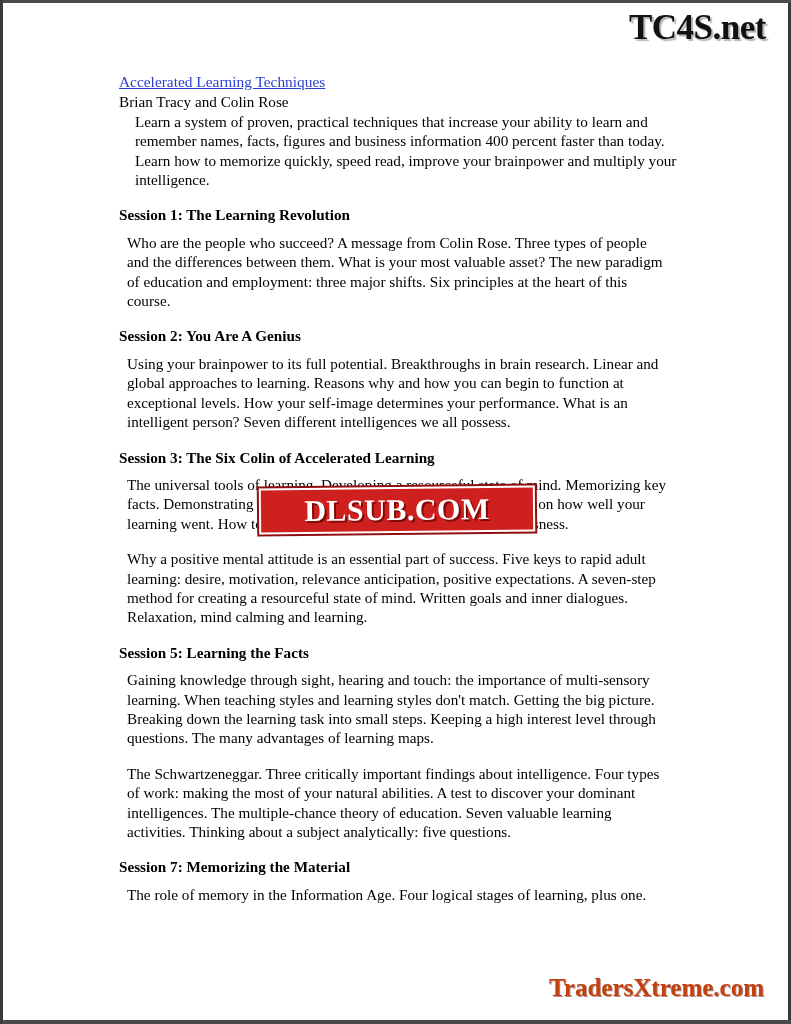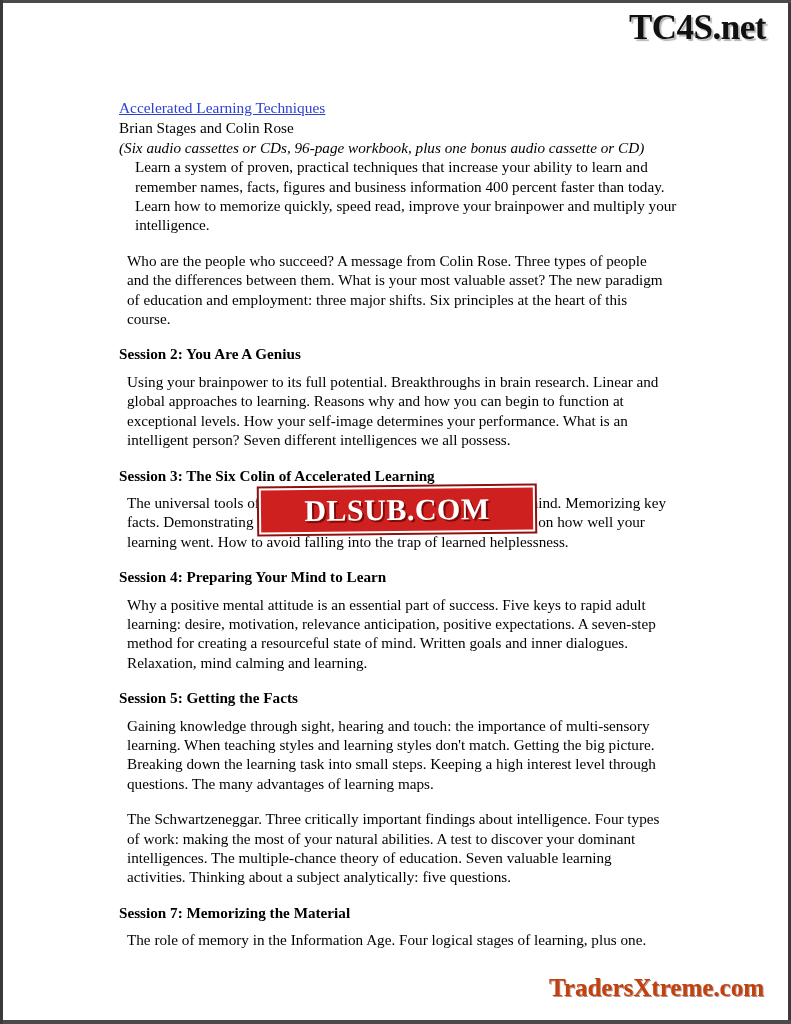--- a/index.html
+++ b/index.html
@@ -60,21 +60,21 @@
     font-weight: bold;
     font-size: 25px;
     color: #c2410c;
     text-shadow: 1px 1px 0 rgba(90,0,0,0.45);
   }
 
   
   .content {
     position: absolute;
     left: 116px;
-    top: 98px;
+    top: 72px;
     width: 558px;
     font-size: 15.2px;
     line-height: 19.4px;
   }
 
   .doc-title {
     color: #2b3fd0;
     text-decoration: underline;
     font-size: 15.4px;
     margin: 0 0 1px 0;
@@ -123,45 +123,44 @@
 <body>
 
 <div class="page">
   <div class="page-edge-top"></div>
   <div class="page-edge-bottom"></div>
 
   <div class="brand-top">TC4S.net</div>
 
   <div class="content">
     <a class="doc-title">Accelerated Learning Techniques</a>
-    <p class="authors">Brian Stages and Colin Rose</p>
-    <p class="formats">(Six audio cassettes or CDs, 96-page workbook, plus one bonus audio cassette or CD)</p>
+    <p class="authors">Brian Tracy and Colin Rose</p>
     <p class="intro">Learn a system of proven, practical techniques that increase your ability to learn and remember names, facts, figures and business information 400 percent faster than today. Learn how to memorize quickly, speed read, improve your brainpower and multiply your intelligence.</p>
 
     <div class="session">
+      <p class="session-heading">Session 1: The Learning Revolution</p>
       <p class="session-body">Who are the people who succeed? A message from Colin Rose. Three types of people and the differences between them. What is your most valuable asset? The new paradigm of education and employment: three major shifts. Six principles at the heart of this course.</p>
     </div>
 
     <div class="session">
       <p class="session-heading">Session 2: You Are A Genius</p>
       <p class="session-body">Using your brainpower to its full potential. Breakthroughs in brain research. Linear and global approaches to learning. Reasons why and how you can begin to function at exceptional levels. How your self-image determines your performance. What is an intelligent person? Seven different intelligences we all possess.</p>
     </div>
 
     <div class="session">
       <p class="session-heading">Session 3: The Six Colin of Accelerated Learning</p>
       <p class="session-body">The universal tools of learning. Developing a resourceful state of mind. Memorizing key facts. Demonstrating to yourself what you have learned. Reflecting on how well your learning went. How to avoid falling into the trap of learned helplessness.</p>
     </div>
 
     <div class="session">
-      <p class="session-heading">Session 4: Preparing Your Mind to Learn</p>
       <p class="session-body">Why a positive mental attitude is an essential part of success. Five keys to rapid adult learning: desire, motivation, relevance anticipation, positive expectations. A seven-step method for creating a resourceful state of mind. Written goals and inner dialogues. Relaxation, mind calming and learning.</p>
     </div>
 
     <div class="session">
-      <p class="session-heading">Session 5: Getting the Facts</p>
+      <p class="session-heading">Session 5: Learning the Facts</p>
       <p class="session-body">Gaining knowledge through sight, hearing and touch: the importance of multi-sensory learning. When teaching styles and learning styles don't match. Getting the big picture. Breaking down the learning task into small steps. Keeping a high interest level through questions. The many advantages of learning maps.</p>
     </div>
 
     <div class="session">
       <p class="session-body">The Schwartzeneggar. Three critically important findings about intelligence. Four types of work: making the most of your natural abilities. A test to discover your dominant intelligences. The multiple-chance theory of education. Seven valuable learning activities. Thinking about a subject analytically: five questions.</p>
     </div>
 
     <div class="session">
       <p class="session-heading">Session 7: Memorizing the Material</p>
       <p class="session-body">The role of memory in the Information Age. Four logical stages of learning, plus one.</p>

